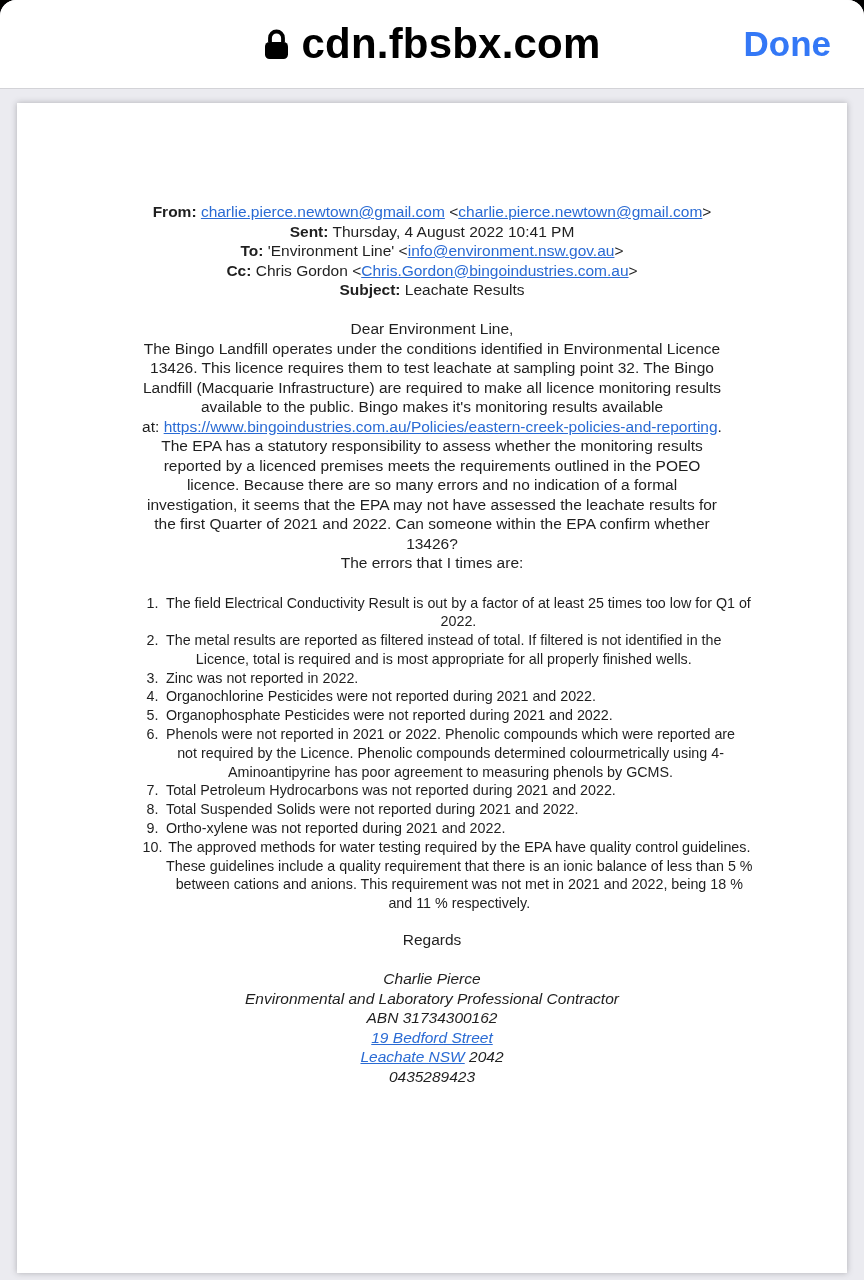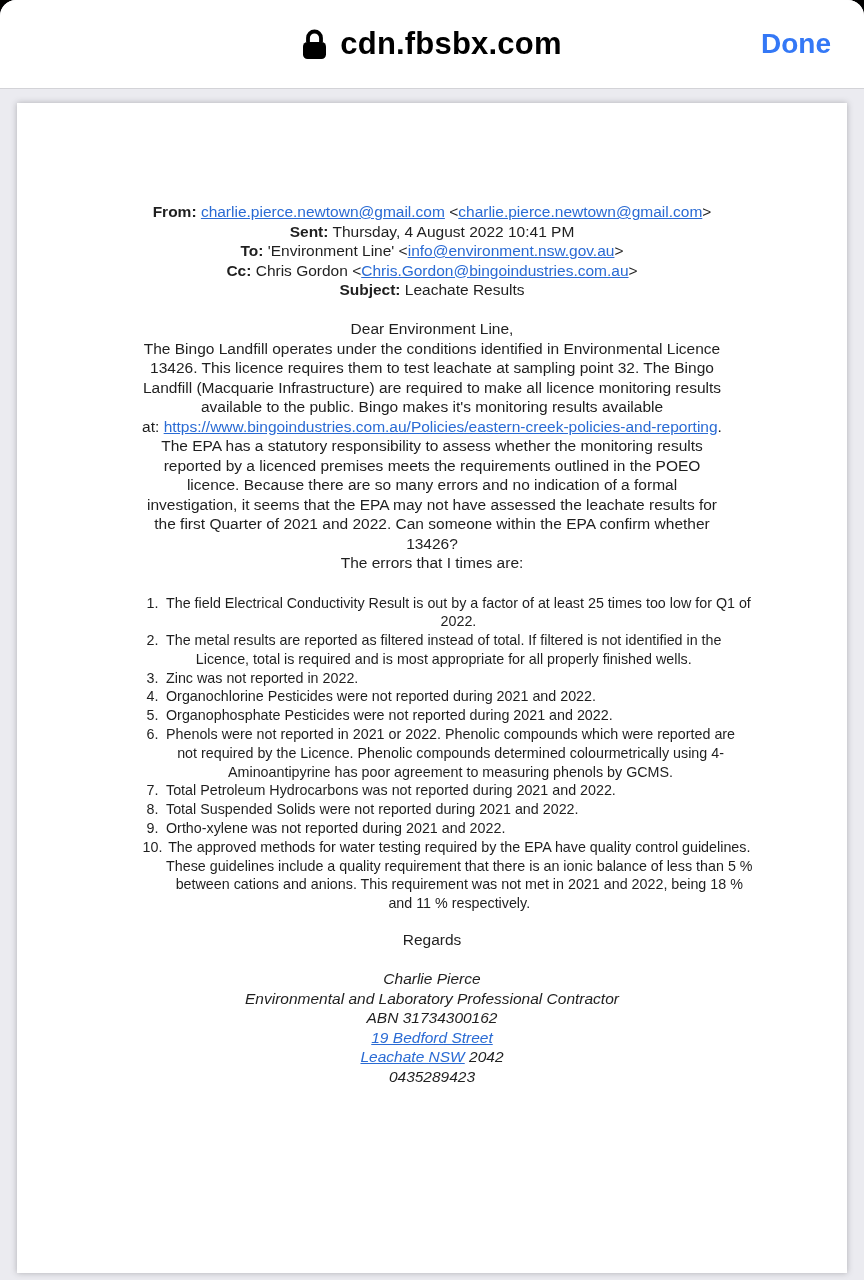--- a/index.html
+++ b/index.html
@@ -20,28 +20,28 @@
   .browser-bar {
     height:88px; flex:0 0 88px;
     background:#ffffff;
     position:relative;
     display:flex; align-items:center; justify-content:center;
     box-shadow:0 1px 0 rgba(0,0,0,0.10);
   }
   .title-wrap { display:flex; align-items:center; gap:13px; }
   .lock { display:flex; align-items:center; }
   .url {
-    font-size:31px; font-weight:700; color:#000;
+    font-size:42px; font-weight:700; color:#000;
     letter-spacing:0.2px;
   }
   .done-btn {
     position:absolute; right:33px; top:50%; transform:translateY(-50%);
     border:none; background:none; padding:0;
     font-family:"Liberation Sans", sans-serif;
-    font-size:28px; font-weight:600; color:#3478F6;
+    font-size:35px; font-weight:600; color:#3478F6;
     cursor:pointer;
   }
   
   .viewport {
     flex:1 1 auto;
     padding:15px 17px 7px 17px;
     box-sizing:border-box;
   }
   .page {
     background:#ffffff;

